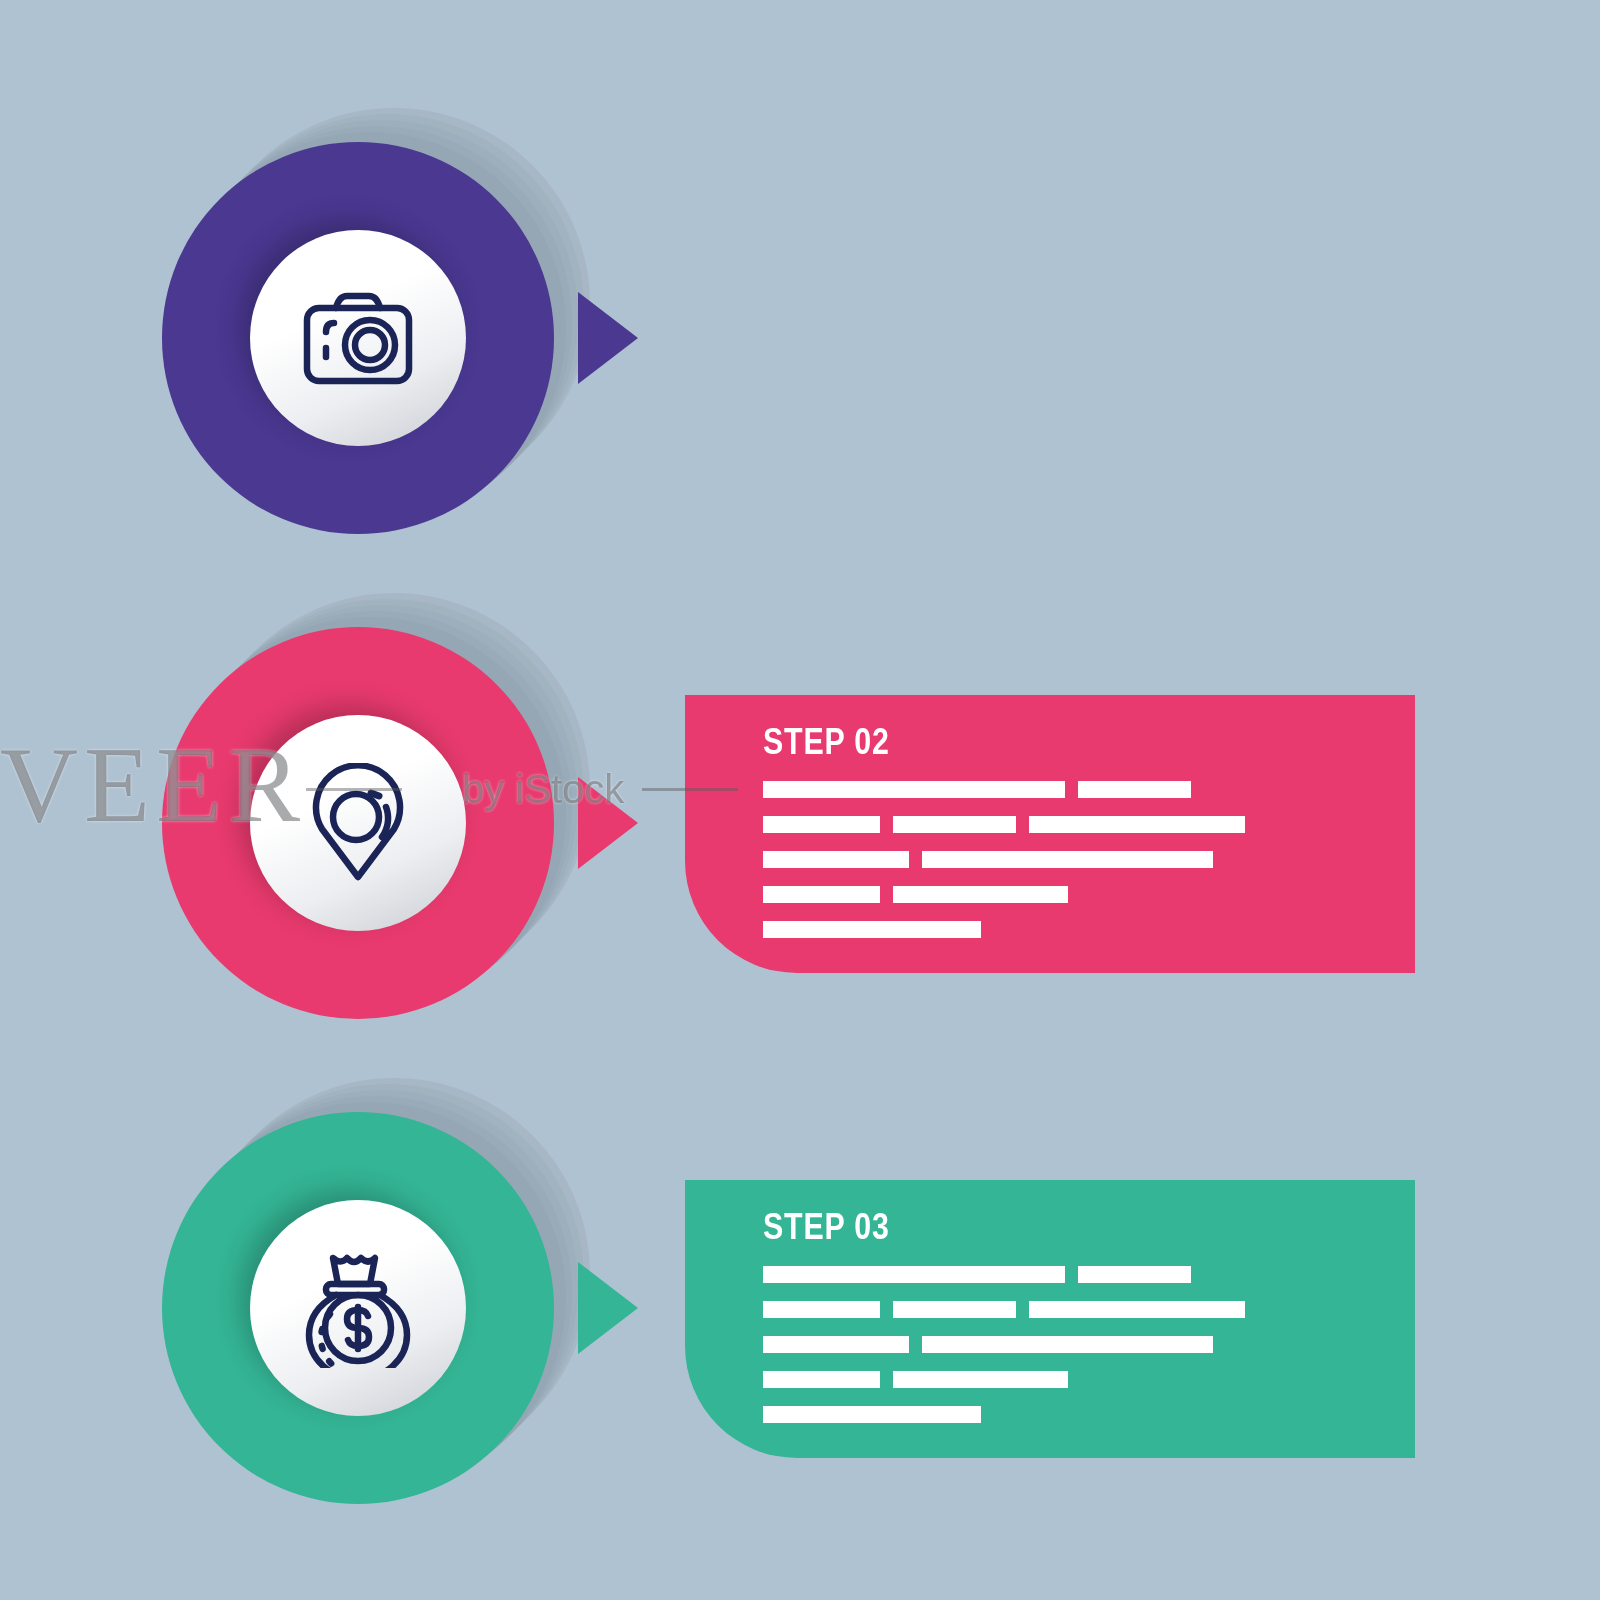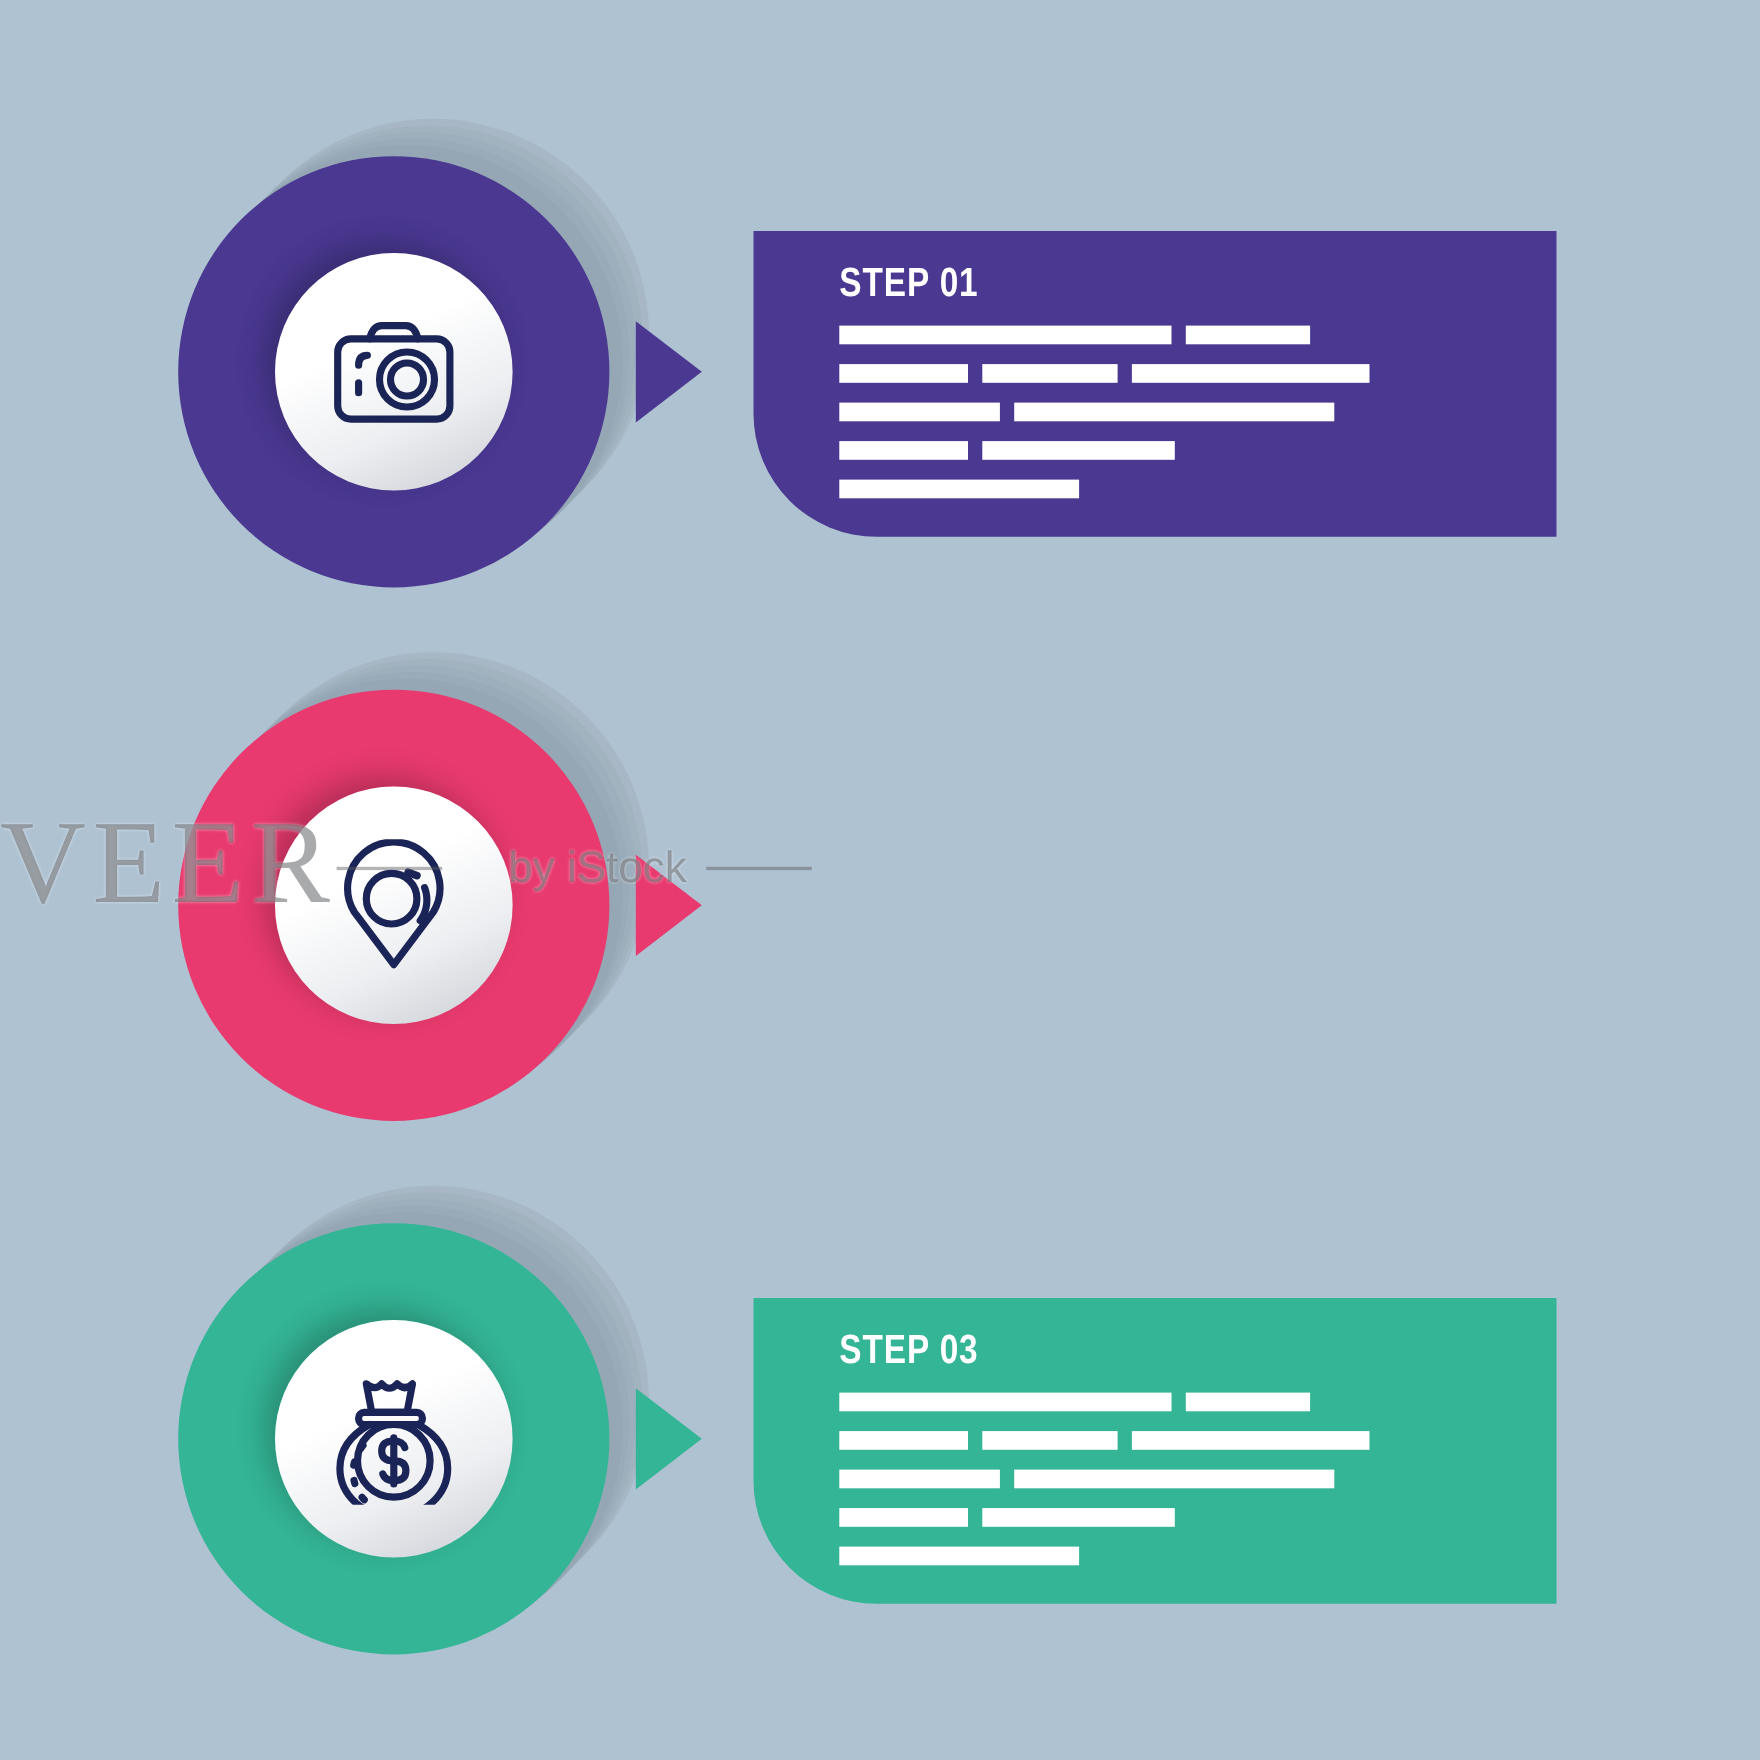--- a/index.html
+++ b/index.html
@@ -196,45 +196,20 @@
               <circle cx="72" cy="59" r="25"></circle>
               <circle cx="72" cy="59" r="15"></circle>
               <path d="M28 46 q0 -9 8 -9"></path>
               <path d="M28 62 v9"></path>
             </g>
           </svg>
         </span>
       </div>
     </div>
     <div class="arrow" style="border-left-color: rgb(74, 56, 145);"></div>
-    <div class="panel" style="background: rgb(74, 56, 145);">
-      <div class="panel-title">STEP 01</div>
-      <div class="bars">
-          <div class="bar-line">
-            <div class="bar" style="width: 302px;"></div>
-            <div class="bar" style="width: 113px;"></div>
-          </div>
-          <div class="bar-line">
-            <div class="bar" style="width: 117px;"></div>
-            <div class="bar" style="width: 123px;"></div>
-            <div class="bar" style="width: 216px;"></div>
-          </div>
-          <div class="bar-line">
-            <div class="bar" style="width: 146px;"></div>
-            <div class="bar" style="width: 291px;"></div>
-          </div>
-          <div class="bar-line">
-            <div class="bar" style="width: 117px;"></div>
-            <div class="bar" style="width: 175px;"></div>
-          </div>
-          <div class="bar-line last">
-            <div class="bar" style="width: 218px;"></div>
-          </div>
-        </div>
-    </div>
   </div>
 
   <div class="row row-1">
     <div class="circle-wrap">
       <div class="ring-stack">
         <div class="ring r1"></div>
         <div class="ring r2"></div>
         <div class="ring r3"></div>
         <div class="ring r4"></div>
         <div class="ring r5"></div>
@@ -247,20 +222,45 @@
               <path d="M56 114 L20 66 A42 42 0 1 1 92 66 Z"></path>
               <circle cx="54" cy="54" r="23"></circle>
               <path d="M84 44 a32 32 0 0 1 -4 30" stroke-dasharray="2 0"></path>
               <path d="M69 30 l8 3" stroke-width="7"></path>
             </g>
           </svg>
         </span>
       </div>
     </div>
     <div class="arrow" style="border-left-color: rgb(232, 58, 110);"></div>
+    <div class="panel" style="background: rgb(232, 58, 110);">
+      <div class="panel-title">STEP 02</div>
+      <div class="bars">
+          <div class="bar-line">
+            <div class="bar" style="width: 302px;"></div>
+            <div class="bar" style="width: 113px;"></div>
+          </div>
+          <div class="bar-line">
+            <div class="bar" style="width: 117px;"></div>
+            <div class="bar" style="width: 123px;"></div>
+            <div class="bar" style="width: 216px;"></div>
+          </div>
+          <div class="bar-line">
+            <div class="bar" style="width: 146px;"></div>
+            <div class="bar" style="width: 291px;"></div>
+          </div>
+          <div class="bar-line">
+            <div class="bar" style="width: 117px;"></div>
+            <div class="bar" style="width: 175px;"></div>
+          </div>
+          <div class="bar-line last">
+            <div class="bar" style="width: 218px;"></div>
+          </div>
+        </div>
+    </div>
   </div>
 
   <div class="row row-2">
     <div class="circle-wrap">
       <div class="ring-stack">
         <div class="ring r1"></div>
         <div class="ring r2"></div>
         <div class="ring r3"></div>
         <div class="ring r4"></div>
         <div class="ring r5"></div>

